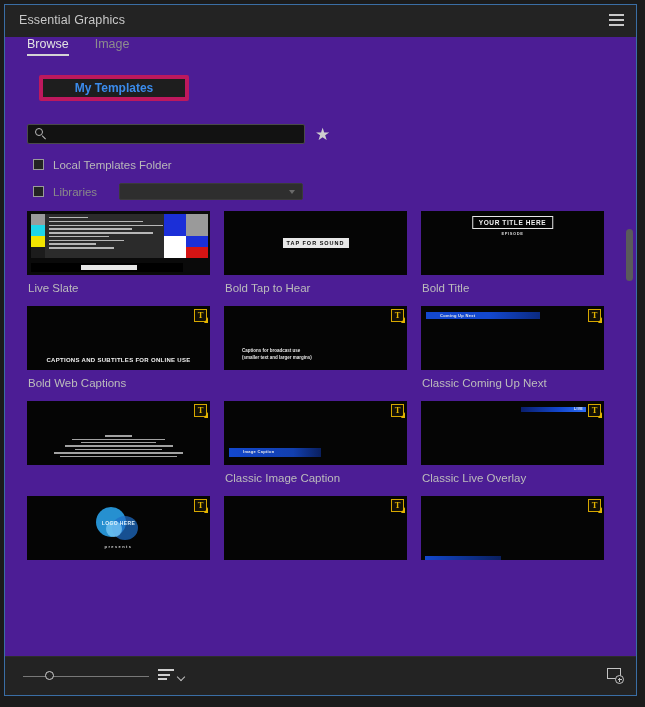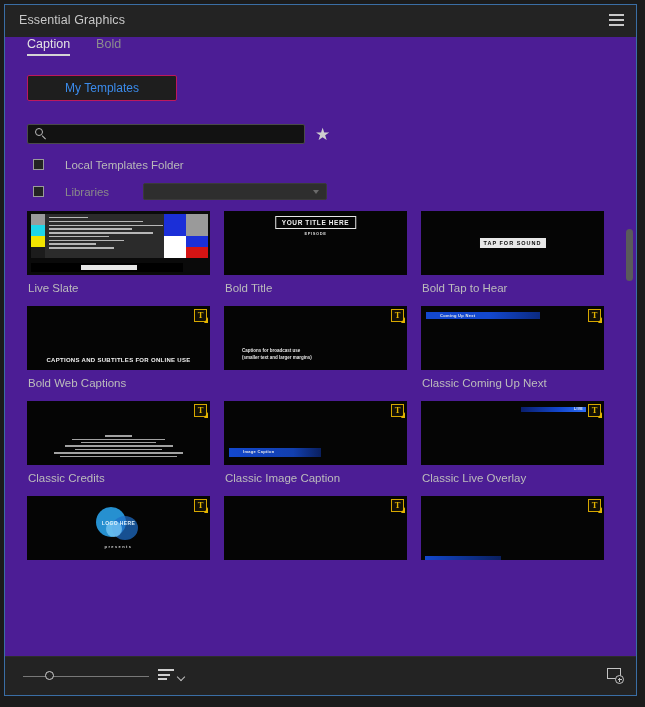--- a/index.html
+++ b/index.html
@@ -84,30 +84,31 @@
 
   
   #templates-row {
     flex: 0 0 42px;
     padding: 8px 0 0 22px;
   }
   #my-templates-btn {
     width: 150px;
     height: 26px;
     background: #1e1e1e;
-    border: 1px solid #be185d;
+    border: 4px solid #be185d;
     border-radius: 2px;
     color: #3b8beb;
     font-size: 12px;
-    font-weight: normal;
+    font-weight: bold;
     display: flex;
     align-items: center;
     justify-content: center;
     cursor: pointer;
     box-sizing: border-box;
+    margin-left: 12px;
   }
 
   
   #search-row {
     flex: 0 0 34px;
     padding-left: 22px;
     display: flex;
     align-items: center;
     gap: 10px;
   }
@@ -161,21 +162,21 @@
     cursor: pointer;
     user-select: none;
   }
 
   
   .check-row {
     flex: 0 0 27px;
     padding-left: 28px;
     display: flex;
     align-items: center;
-    gap: 21px;
+    gap: 9px;
   }
   .checkbox {
     width: 11px;
     height: 11px;
     border: 1.2px solid #9a9a9a;
     background: #232323;
     box-sizing: border-box;
     cursor: pointer;
     flex: 0 0 11px;
   }
@@ -545,22 +546,22 @@
   <div id="titlebar">
     <div id="panel-title">Essential Graphics</div>
     <div id="menu-icon">
       <i></i>
         <i></i>
         <i></i>
     </div>
   </div>
 
   <div id="tabs">
-    <div class="tab active">Caption</div>
-    <div class="tab">Bold</div>
+    <div class="tab active">Browse</div>
+    <div class="tab">Image</div>
   </div>
 
   <div id="templates-row">
     <div id="my-templates-btn">My Templates</div>
   </div>
 
   <div id="search-row">
     <div id="search-box">
       <span id="search-icon"></span>
       <input id="search-input" type="text" placeholder="" style="">
@@ -615,33 +616,33 @@
                 <div style="background:#d41414"></div>
             </div>
             <div class="slate-strip"></div>
           </div>
         </div>
         <div class="cell-label">Live Slate</div>
       </div>
 
       <div class="cell">
         <div class="thumb">
+          <div class="tap-box">TAP FOR SOUND</div>
+        </div>
+        <div class="cell-label">Bold Tap to Hear</div>
+      </div>
+
+      <div class="cell">
+        <div class="thumb">
           <div class="title-wrap">
             <div class="title-box">YOUR TITLE HERE</div>
             <div class="title-sub">EPISODE</div>
           </div>
         </div>
         <div class="cell-label">Bold Title</div>
-      </div>
-
-      <div class="cell">
-        <div class="thumb">
-          <div class="tap-box">TAP FOR SOUND</div>
-        </div>
-        <div class="cell-label">Bold Tap to Hear</div>
       </div>
 
       <div class="cell">
         <div class="thumb">
           <div class="mogrt-badge">T</div>
           <div class="web-caption">CAPTIONS AND SUBTITLES FOR ONLINE USE</div>
         </div>
         <div class="cell-label">Bold Web Captions</div>
       </div>
 
@@ -669,21 +670,20 @@
           <div class="credits">
             <span style="width:18%"></span>
             <span style="width:62%"></span>
             <span style="width:50%"></span>
             <span style="width:72%"></span>
             <span style="width:58%"></span>
             <span style="width:86%"></span>
             <span style="width:78%"></span>
           </div>
         </div>
-        <div class="cell-label">Classic Credits</div>
       </div>
 
       <div class="cell">
         <div class="thumb">
           <div class="mogrt-badge">T</div>
           <div class="blue-bar bar-imgcap">Image Caption</div>
         </div>
         <div class="cell-label">Classic Image Caption</div>
       </div>
 

